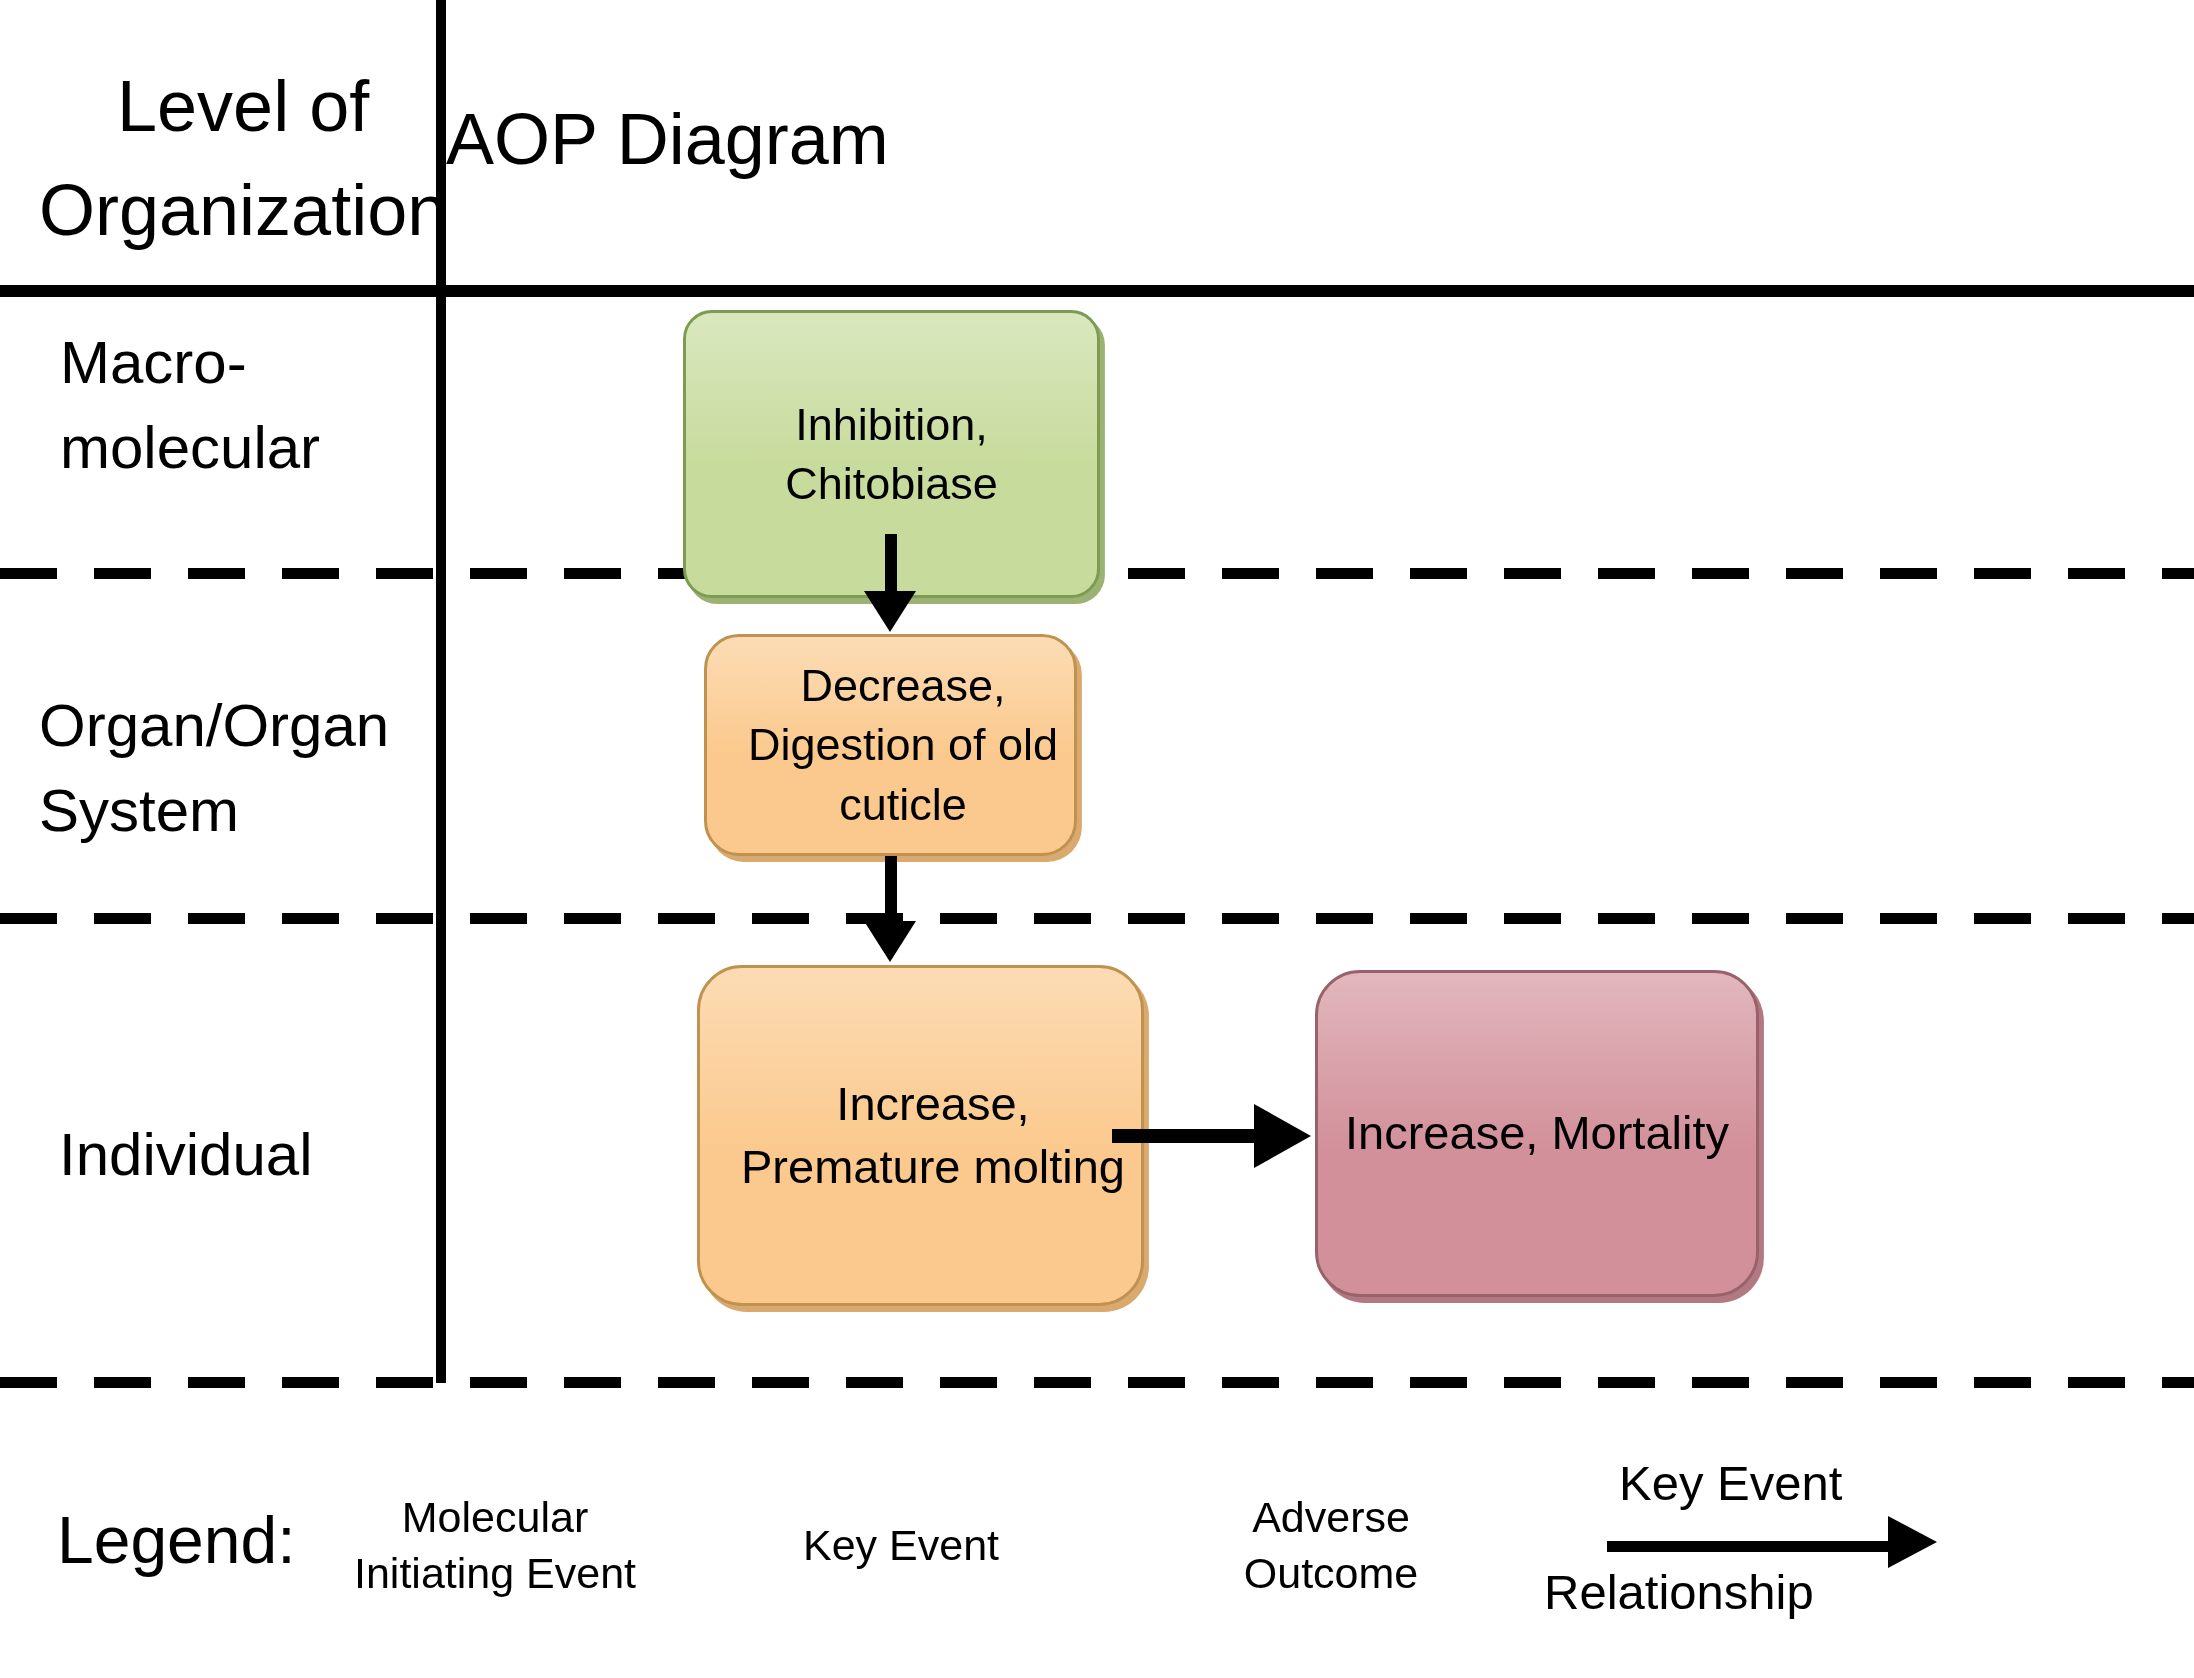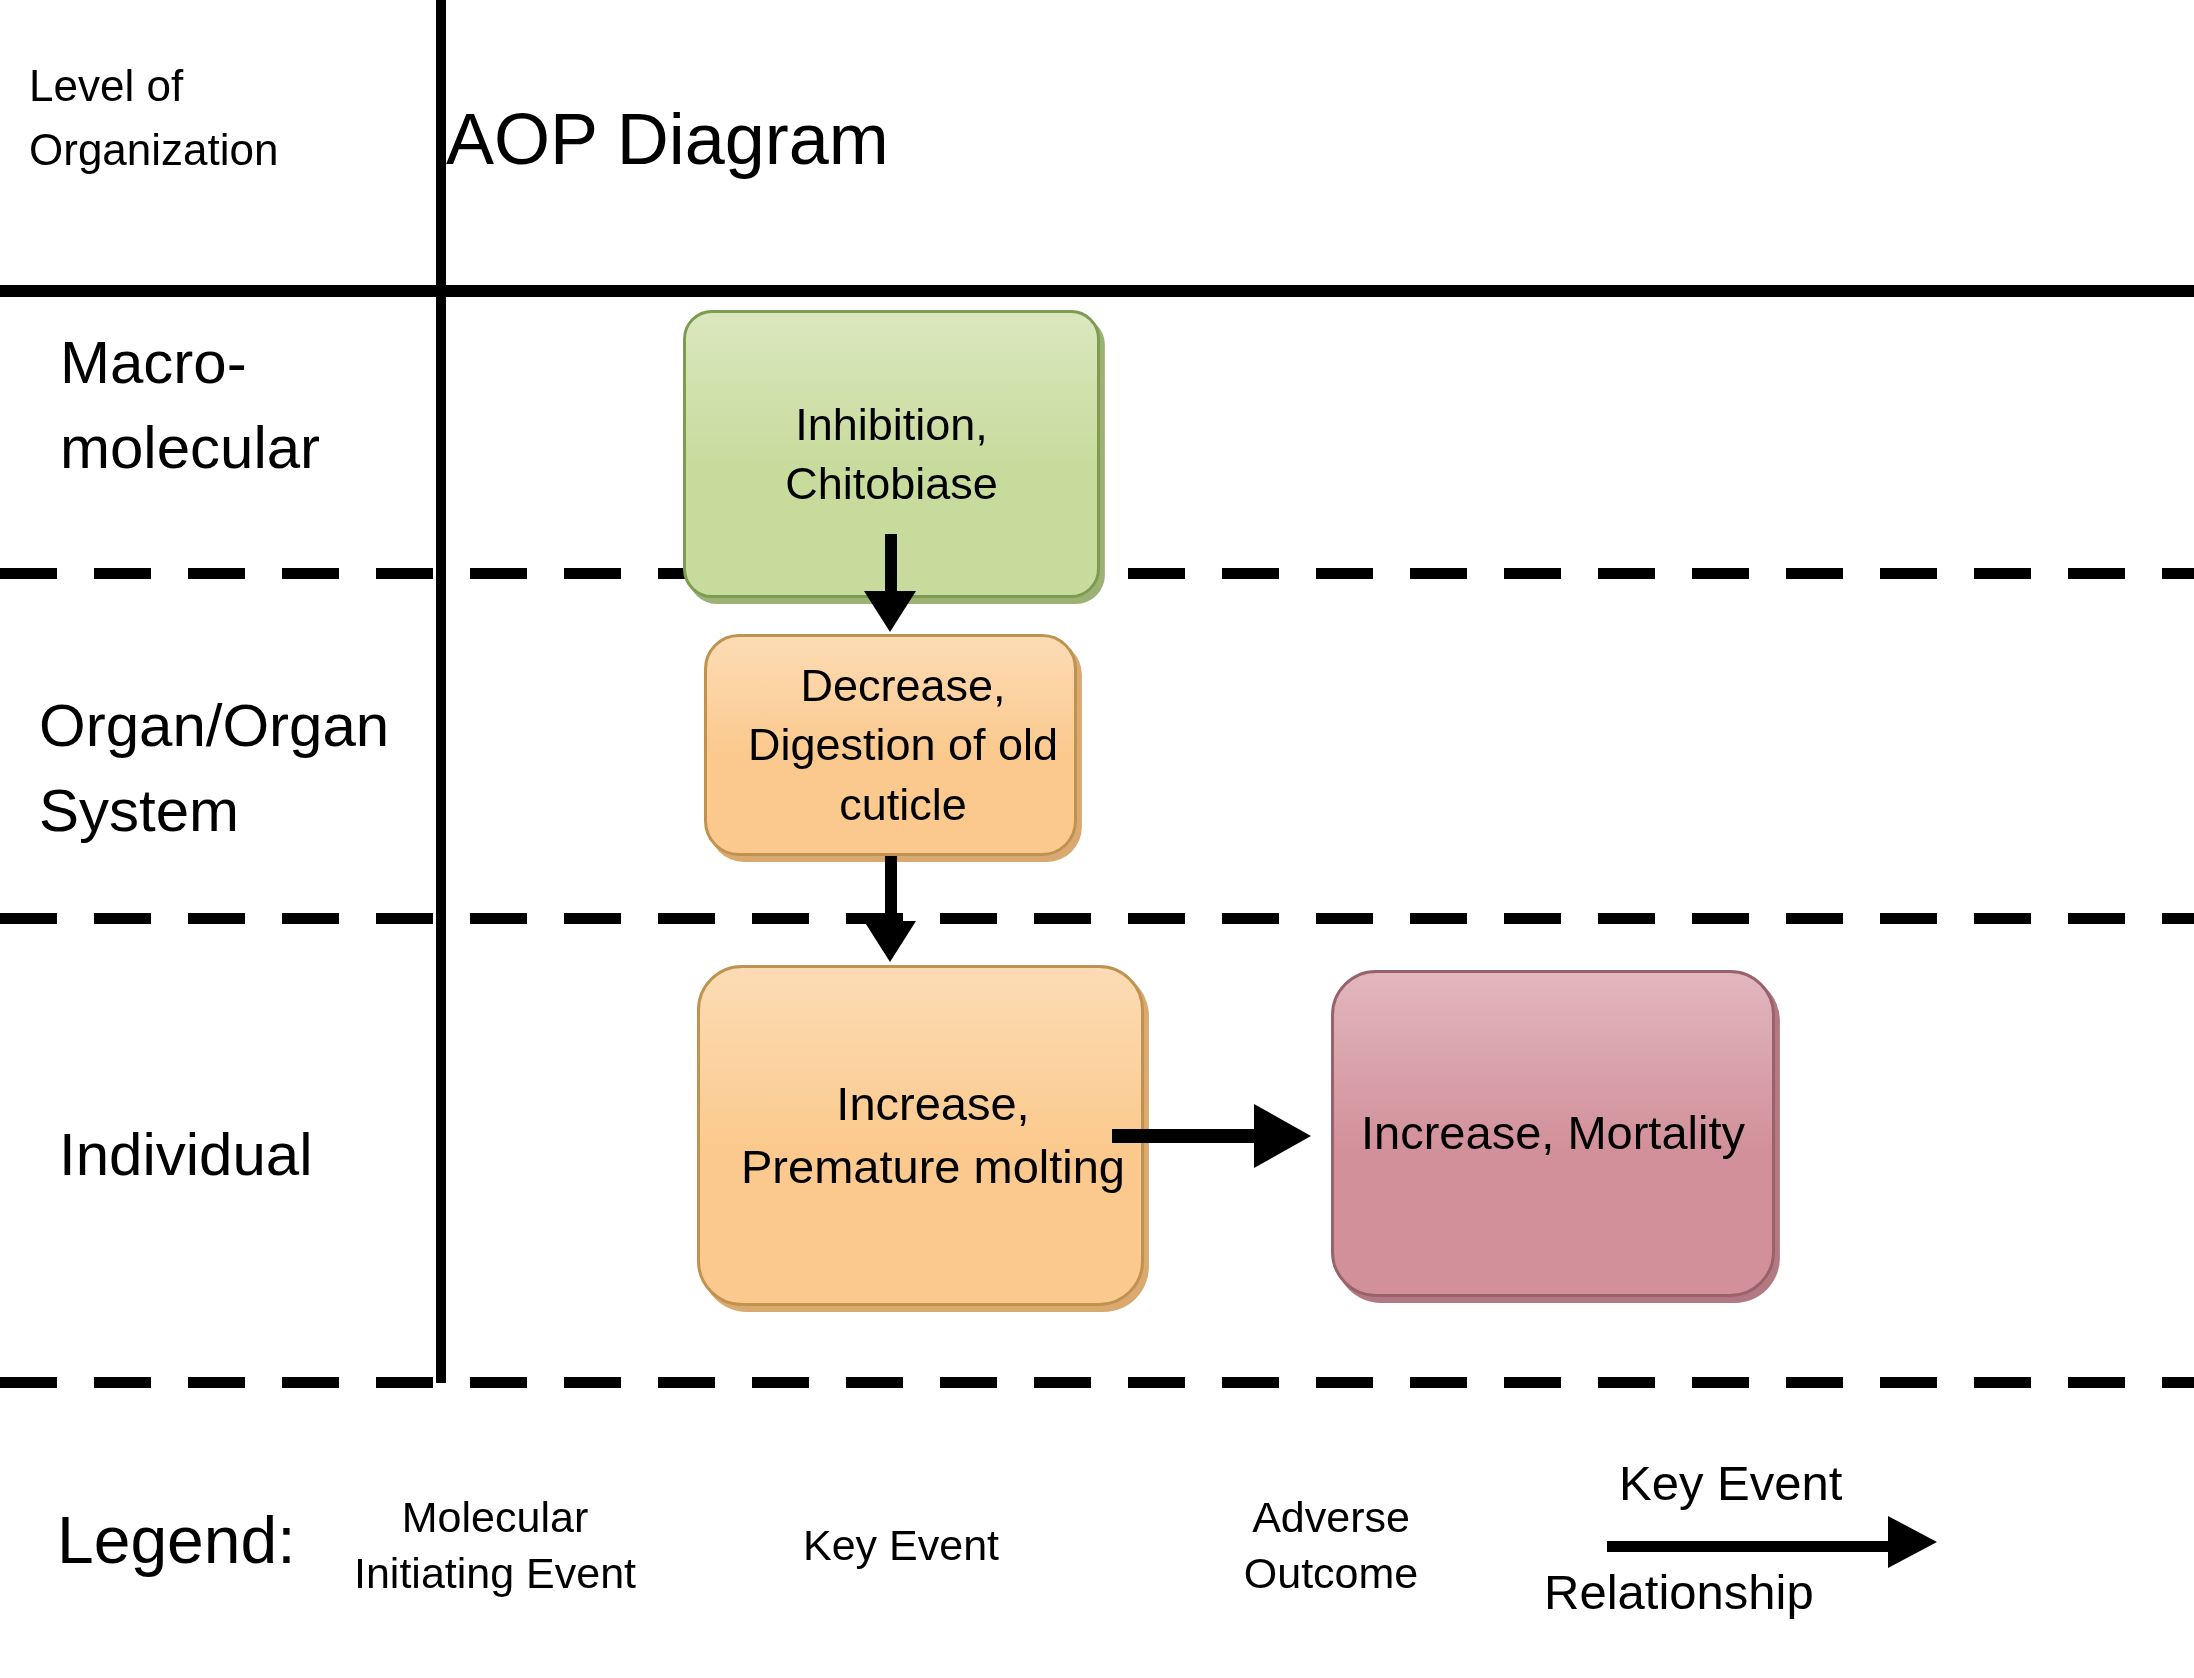--- a/index.html
+++ b/index.html
@@ -24,23 +24,24 @@
   .hline { position: absolute; left: 0; width: 2194px; }
   .hline.solid  { height: 11.7px; background: #000; }
   .hline.dashed {
     height: 10.7px;
     background: repeating-linear-gradient(90deg, #000 0 57px, transparent 57px 94px);
   }
 
   
   .level-label {
     position: absolute;
-    left: 29px; top: 54px;
-    font-size: 44px;
+    left: 39px; top: 54px;
+    font-size: 72px;
     line-height: 1.45;
+    text-align: center;
   }
   .title {
     position: absolute;
     left: 446px; top: 98px;
     width: 1746px;
     text-align: left;
     font-size: 72px;
   }
 
   
@@ -69,21 +70,20 @@
   .node.ke-style {
     background-color: var(--ke-fill, #fbc98d);
     border: 3.9px solid var(--ke-border, #c0924f);
     box-shadow: 4.9px 5.9px 0 var(--ke-shadow, #d9a96f);
     padding-left: 25px;
   }
   .node.ao-style {
     background-color: var(--ao-fill, #d2909a);
     border: 3.9px solid var(--ao-border, #99626b);
     box-shadow: 4.9px 5.9px 0 var(--ao-shadow, #b27983);
-    margin-left: 16px;
   }
   .node.n-mie { left: 683px;  top: 310px; width: 417px; height: 288px; border-radius: 29px; }
   .node.n-ke1 { left: 704px;  top: 634px; width: 373px; height: 222px; border-radius: 35px; }
   .node.n-ke2 { left: 665px;  top: 965px; width: 447px; height: 341px; border-radius: 45px; font-size: 47px; margin-left: 32px; }
   .node.n-ao  { left: 1315px; top: 970px; width: 444px; height: 327px; border-radius: 45px; font-size: 47px; }
 
   
   .aline-v { position: absolute; width: 11.7px; background: #000; }
   .ahead-down {
     position: absolute; width: 0; height: 0;

